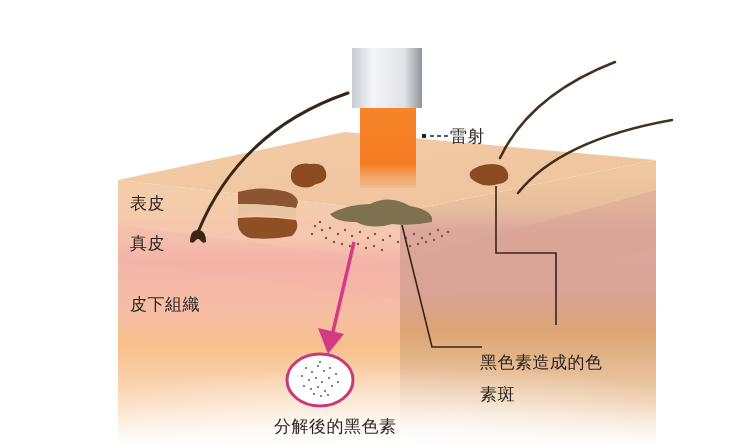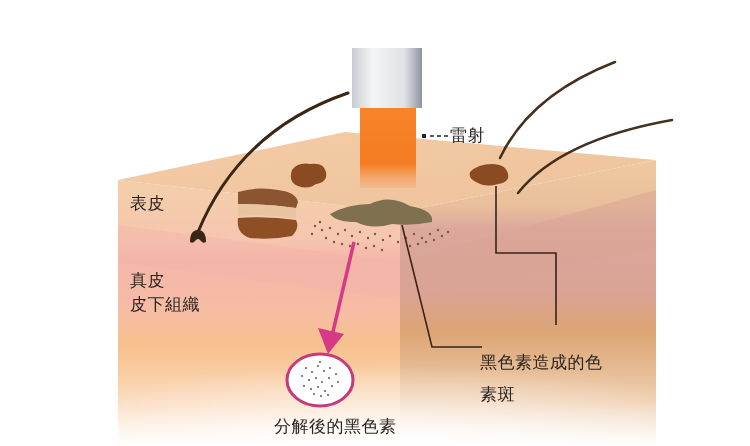--- a/index.html
+++ b/index.html
@@ -158,20 +158,20 @@
         <circle cx="325" cy="391" r="1.1"></circle>
       <circle cx="332" cy="386" r="1.1"></circle>
         <circle cx="338" cy="382" r="1.1"></circle>
         <circle cx="314" cy="394" r="1.1"></circle>
       <circle cx="321" cy="396" r="1.1"></circle>
         <circle cx="328" cy="395" r="1.1"></circle>
         <circle cx="320" cy="362" r="1.1"></circle>
     </g>
   </svg>
 
-  <div class="lbl" style="left:450px; top:126px;font-family:Liberation Serif, serif;">雷射</div>
+  <div class="lbl" style="left:450px; top:126px;">雷射</div>
   <div class="lbl" style="left:130px; top:193px;text-align:right;">表皮</div>
-  <div class="lbl" style="left:130px; top:233px;margin-top:37px;">真皮</div>
+  <div class="lbl" style="left:130px; top:233px;">真皮</div>
   <div class="lbl" style="left:130px; top:294px;">皮下組織</div>
   <div class="lbl" style="left:480px; top:337px;margin-top:15px;">黑色素造成的色</div>
   <div class="lbl" style="left:480px; top:384px;">素斑</div>
   <div class="lbl" style="left:274px; top:416px;text-align:right;">分解後的黑色素</div>
 </div>
 
 </body></html>

